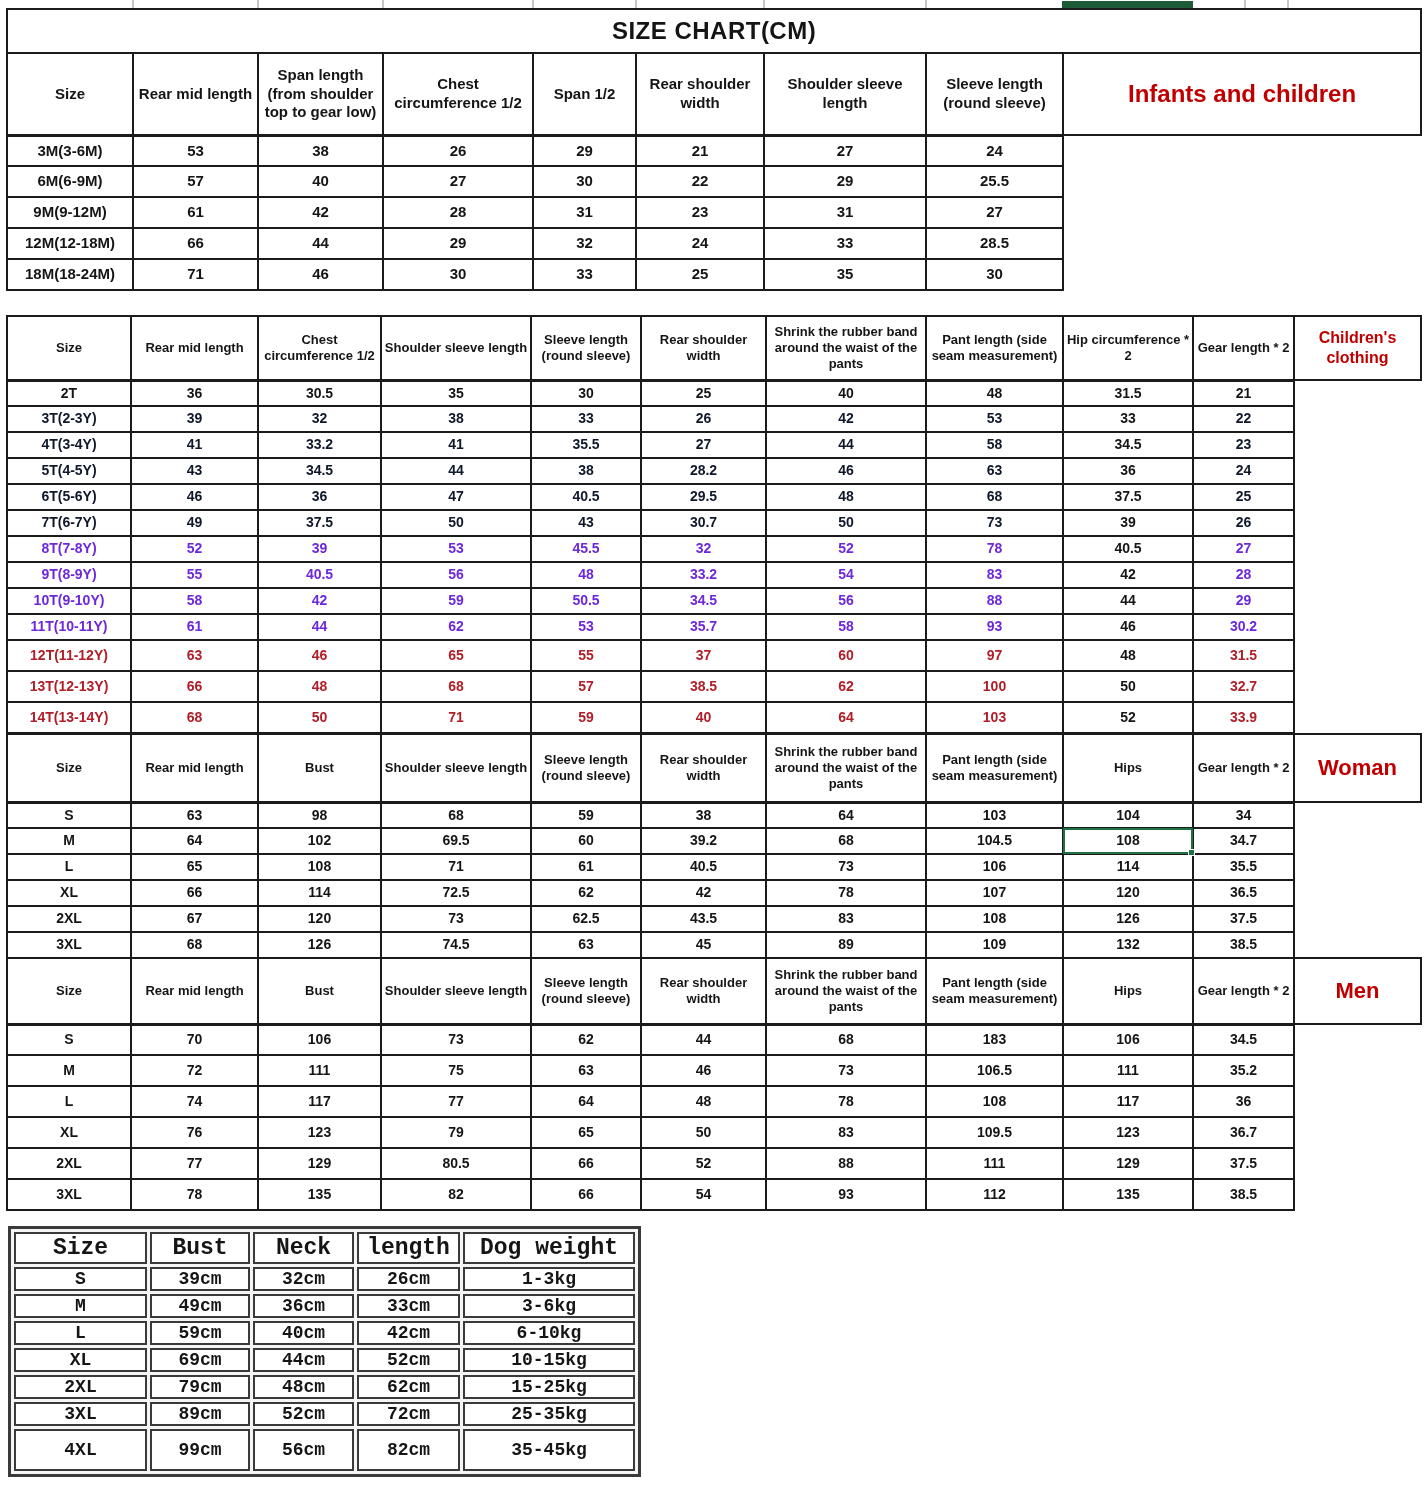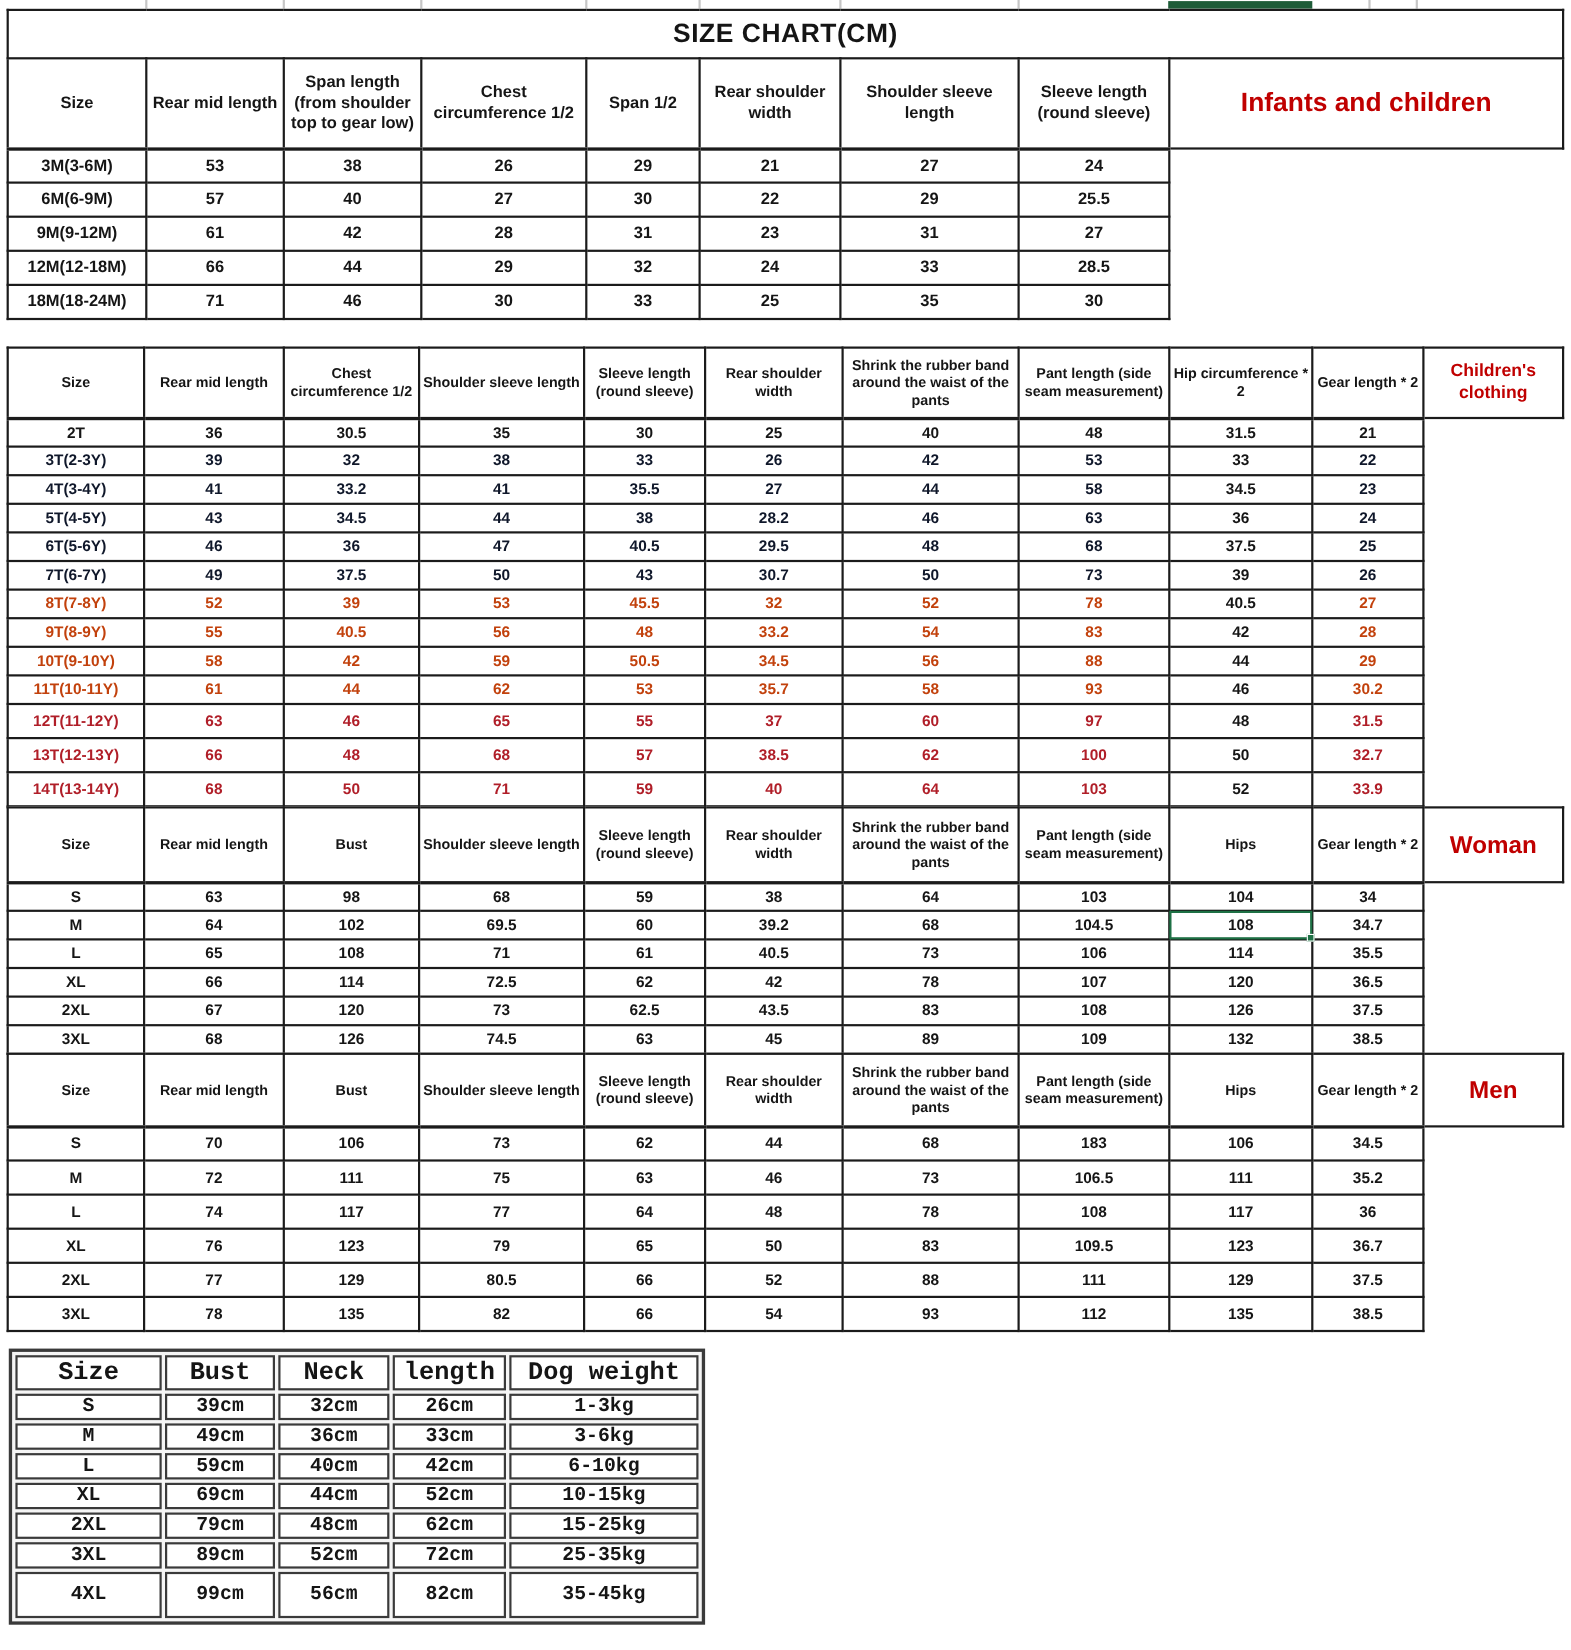--- a/index.html
+++ b/index.html
@@ -39,21 +39,21 @@
   #t4 tbody tr{height:31px;}
   #t4 tbody td{font-size:14px;}
 
   .side-label{color:#c00000;font-weight:700;background:#fff;border-radius:31px;}
   .lbl-infants{font-size:24px;}
   .lbl-children{font-size:16px;line-height:1.45;}
   .lbl-woman,.lbl-men{font-size:22px;}
 
   tr.c-black td{color:#151515;}
   tr.c-blue td{color:#0f172a;}
-  tr.c-navy td{color:#c2410c;}
+  tr.c-navy td{color:#6d28d9;}
   tr.c-red td{color:#b01e28;}
 
   td.selected{outline:2px solid #1e7145;outline-offset:-2px;position:relative;}
   .sel-handle{position:absolute;right:-3px;bottom:-3px;width:7px;height:7px;background:#1e7145;border:1px solid #fff;}
 
   
   table.dog{
     position:absolute;left:8px;top:1226px;table-layout:fixed;
     border-collapse:separate;border-spacing:3px;border:3px solid #3a3a3a;background:#f5f5f5;
     font-family:"Liberation Mono","DejaVu Sans Mono",monospace;

